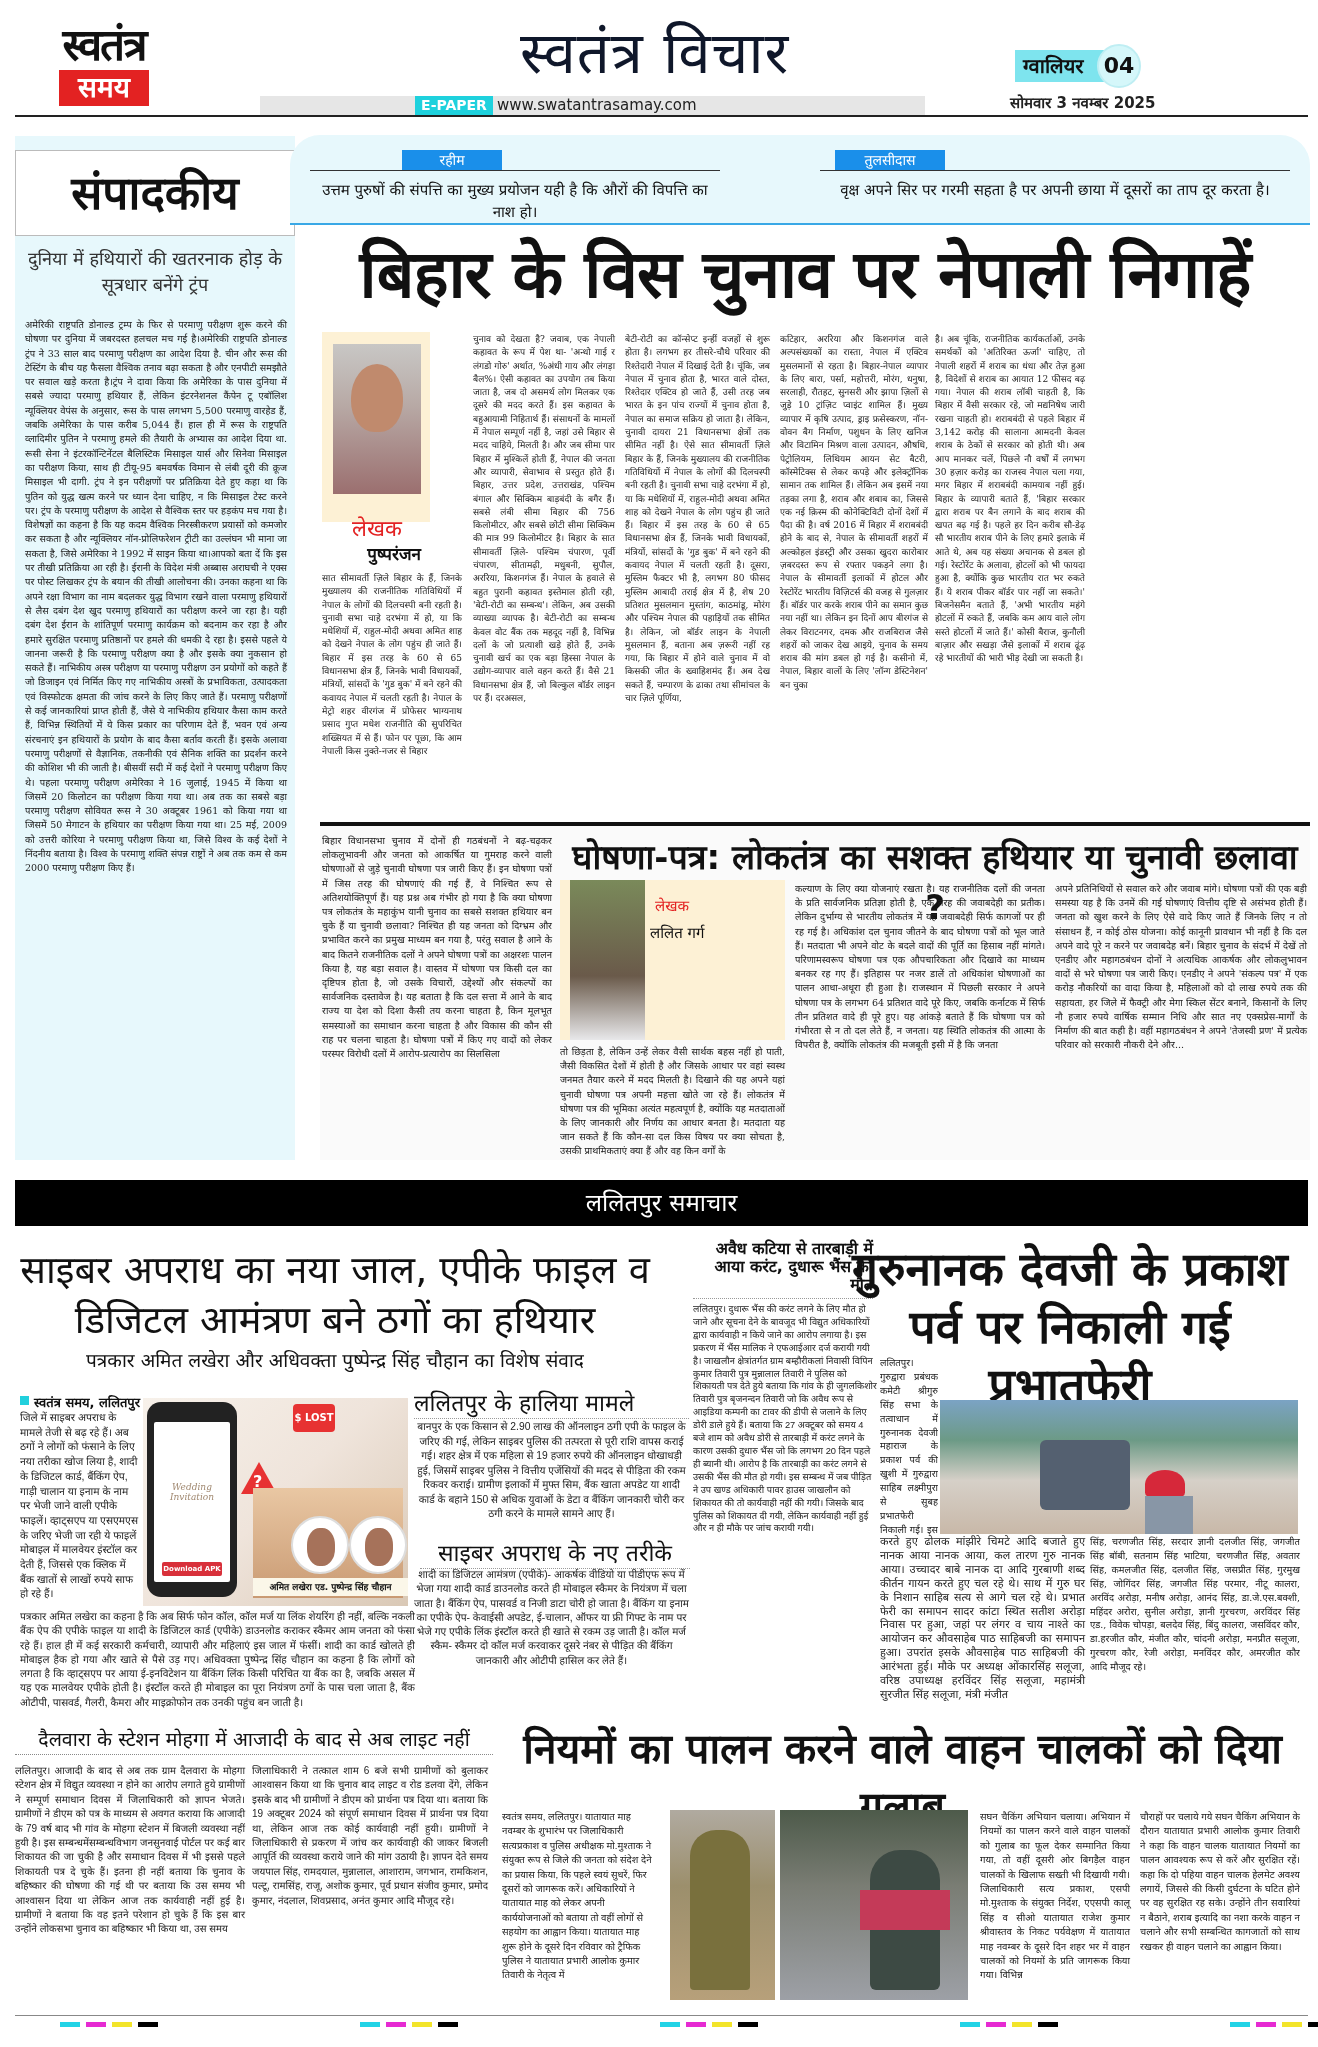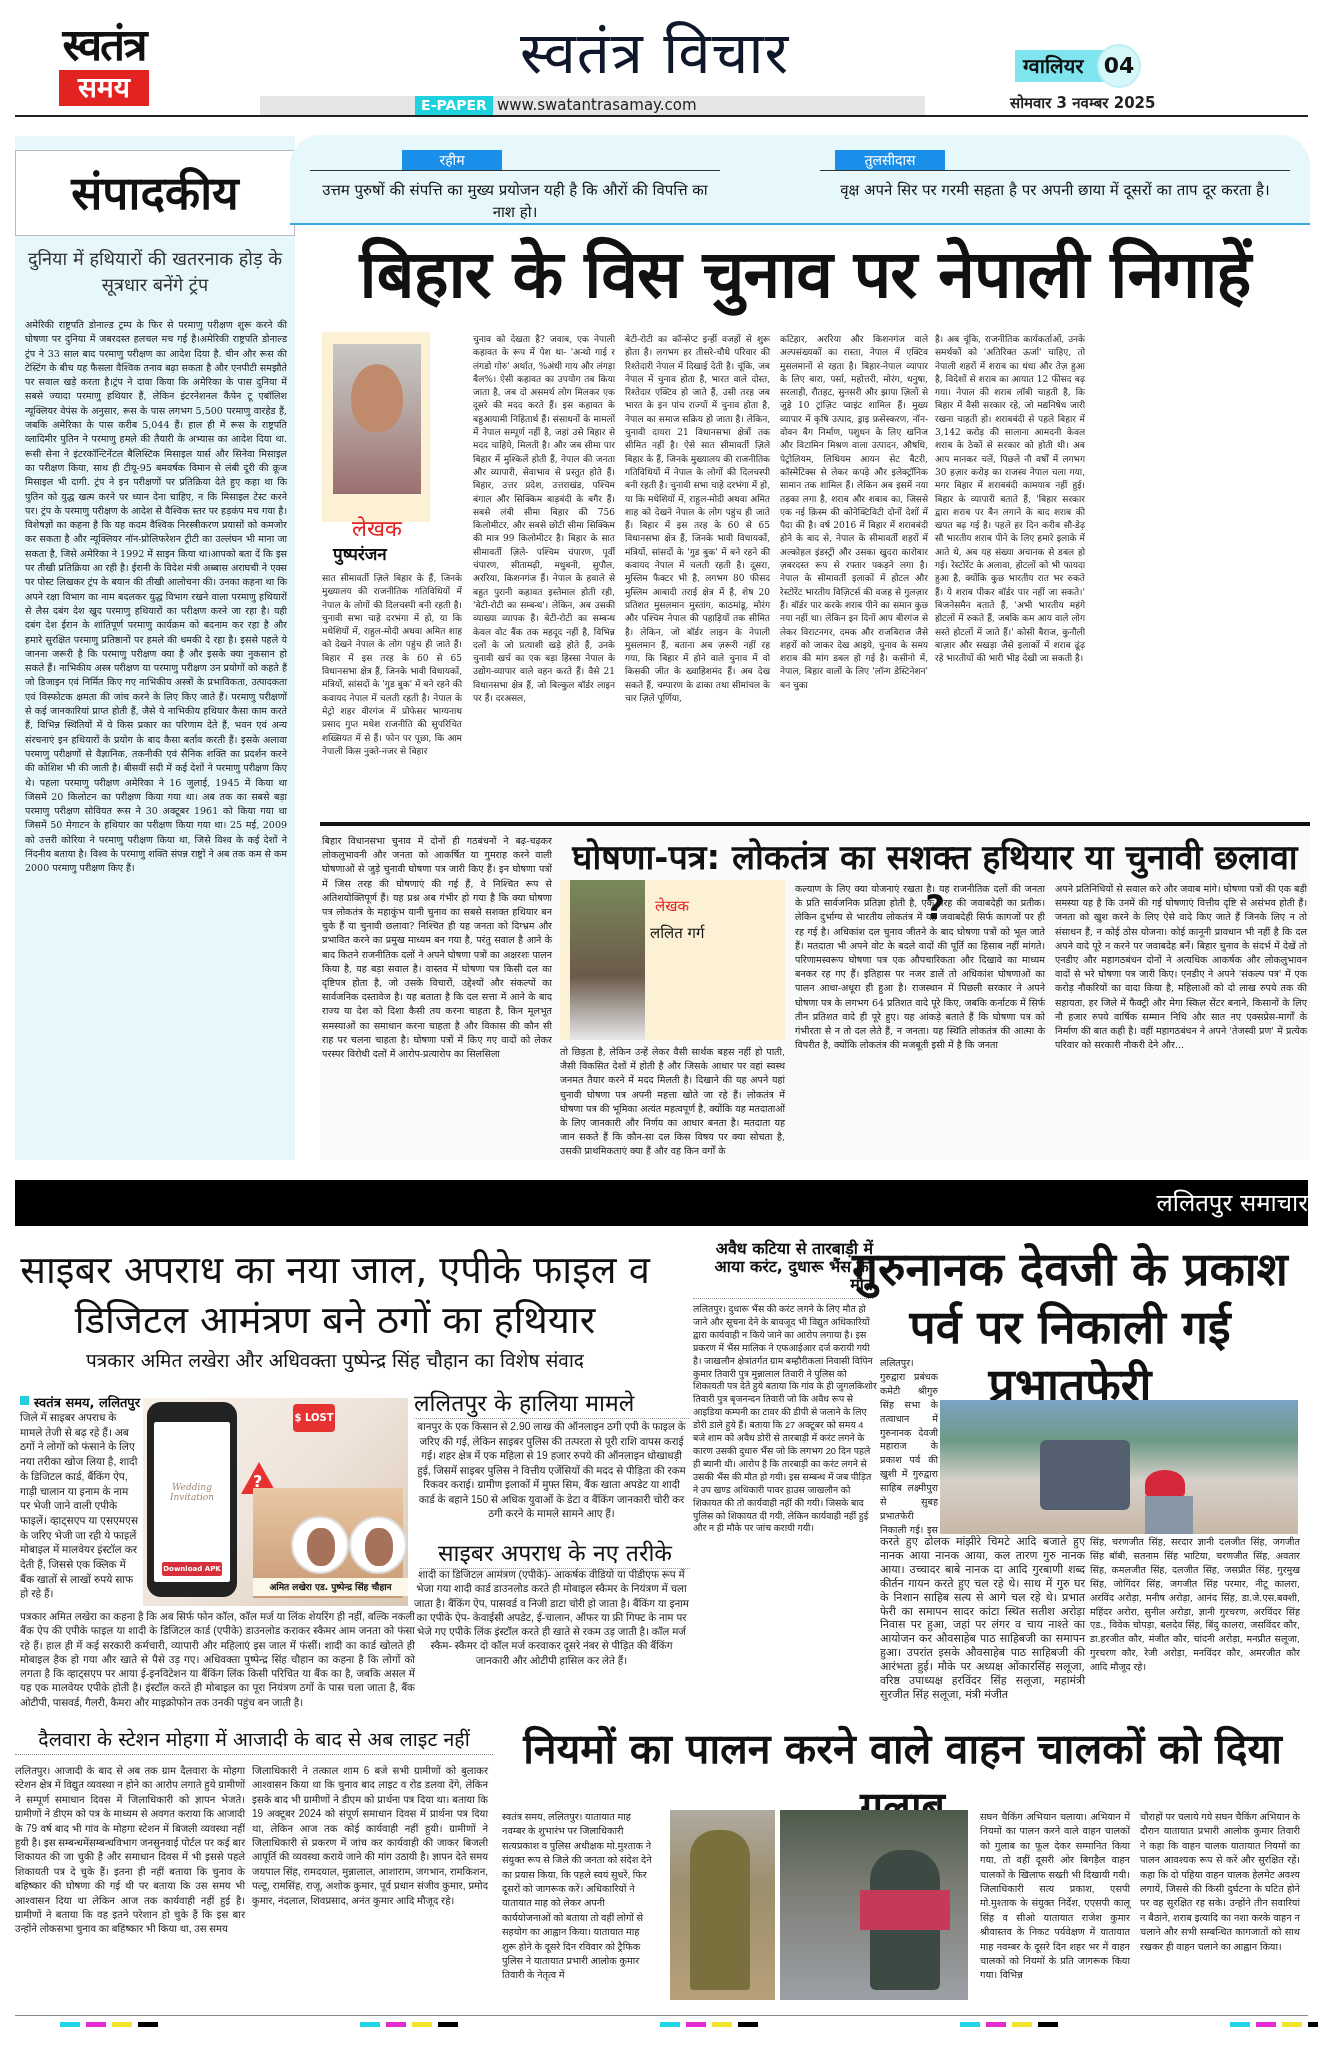--- a/index.html
+++ b/index.html
@@ -28,32 +28,32 @@
 #quote-panel{left:290px;top:135px;width:1020px;height:90px;background:#e7f8fc;border-radius:30px 30px 0 0;border-bottom:2px solid #39a8e6}
 .quote-tab{background:#1a8fea;color:#fff;font-size:14px;text-align:center;line-height:20px;height:20px}
 .quote-rule{height:1px;background:#333}
 .quote-text{font-size:15px;line-height:22px;text-align:center;color:#111}
 
 #main-headline{left:300px;top:235px;width:1010px;font-size:66px;font-weight:900;text-align:center;line-height:80px;letter-spacing:-1px}
 #photo-box1{left:322px;top:332px;width:108px;height:190px;background:#fdf1d5}
 #photo1{left:333px;top:344px;width:88px;height:150px;background:linear-gradient(#c8c7c5 0,#b8aaa6 40%,#9b6f6f 100%)}
 #photo1 .face{position:absolute;left:18px;top:20px;width:52px;height:68px;border-radius:50% 50% 45% 45%;background:#c08a6d}
 #lekhak1{left:333px;top:515px;width:88px;text-align:center;font-size:22px;color:#e32222;line-height:28px}
-#author1{left:333px;top:542px;width:88px;text-align:left;font-size:17px;font-weight:bold;line-height:24px;background:#fff}
+#author1{left:333px;top:542px;width:88px;text-align:right;font-size:17px;font-weight:bold;line-height:24px;background:#fff}
 .col{position:absolute}
 
 #section2-rule{left:320px;top:822px;width:990px;height:4px;background:#111}
 #manifesto-headline{left:560px;top:832px;width:750px;font-size:34px;font-weight:bold;text-align:center;line-height:50px}
 #photo-box2{left:560px;top:880px;width:225px;height:160px;background:#fdf1d5}
 #photo2{left:570px;top:880px;width:75px;height:160px;background:linear-gradient(#7a8a5a,#6a5a4a 60%,#e8e8ea)}
 #lekhak2{left:655px;top:895px;font-size:15px;color:#e32222}
 #author2{left:650px;top:922px;font-size:15px}
 #section2-bg{left:320px;top:826px;width:990px;height:334px;background:#fafafa;z-index:-1}
 
-#lalitpur-banner{left:15px;top:1180px;width:1293px;height:46px;background:#000;color:#fff;font-size:24px;text-align:right;line-height:46px}
+#lalitpur-banner{left:15px;top:1180px;width:1293px;height:46px;background:#000;color:#fff;font-size:24px;text-align:center;line-height:46px}
 
 #cyber-headline{left:15px;top:1245px;width:640px;font-size:38px;line-height:50px;text-align:center}
 #cyber-sub{left:15px;top:1348px;width:640px;font-size:19px;text-align:center;line-height:24px}
 #cyber-dateline{left:20px;top:1393px;font-size:13px;font-weight:bold}
 #cyber-dateline-sq{left:20px;top:1396px;width:9px;height:9px;background:#22d0dd}
 #cyber-image{left:143px;top:1398px;width:265px;height:208px;background:linear-gradient(135deg,#f7f1ea,#efe4db 50%,#d9c8b5);overflow:hidden}
 #phone{position:absolute;left:4px;top:4px;width:90px;height:195px;background:#222;border-radius:14px}
 #phone-screen{position:absolute;left:7px;top:20px;width:76px;height:160px;background:#ffffff;border-radius:2px}
 #wedding-text{position:absolute;left:8px;top:60px;width:60px;font-family:"DejaVu Serif",serif;font-style:italic;font-size:9px;color:#a08870;text-align:center}
 #apk-btn{position:absolute;left:8px;top:140px;width:60px;height:14px;background:#d8303a;color:#fff;font-size:7px;font-weight:bold;text-align:center;line-height:14px;border-radius:2px}

